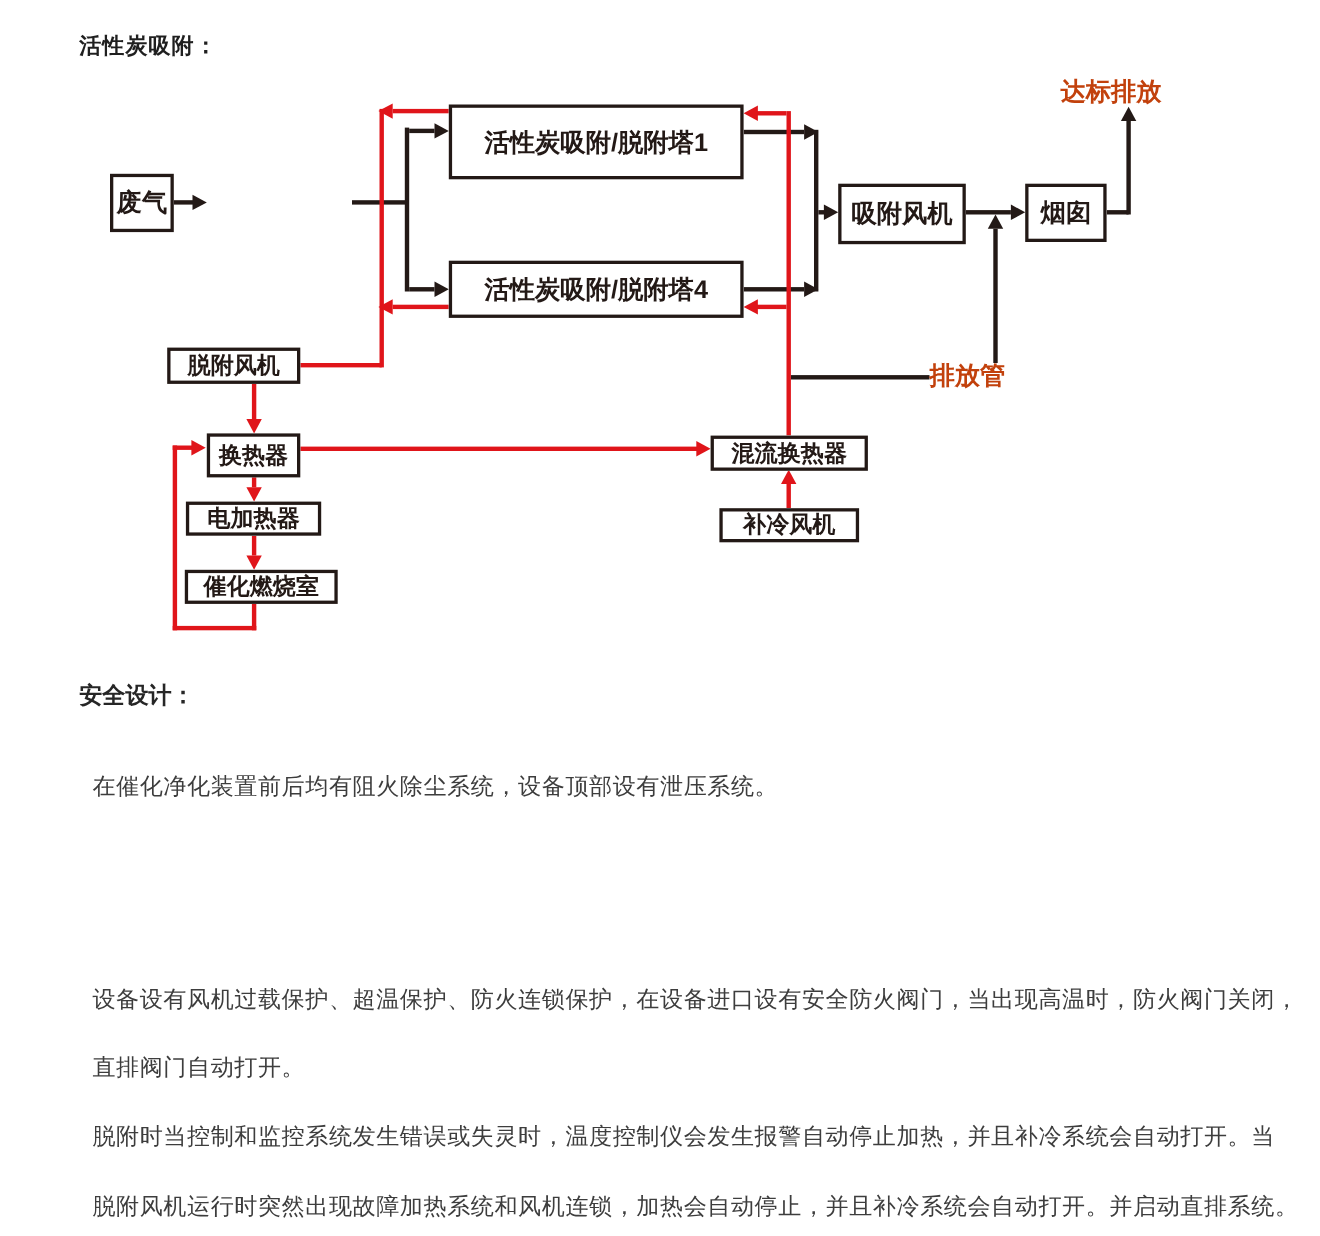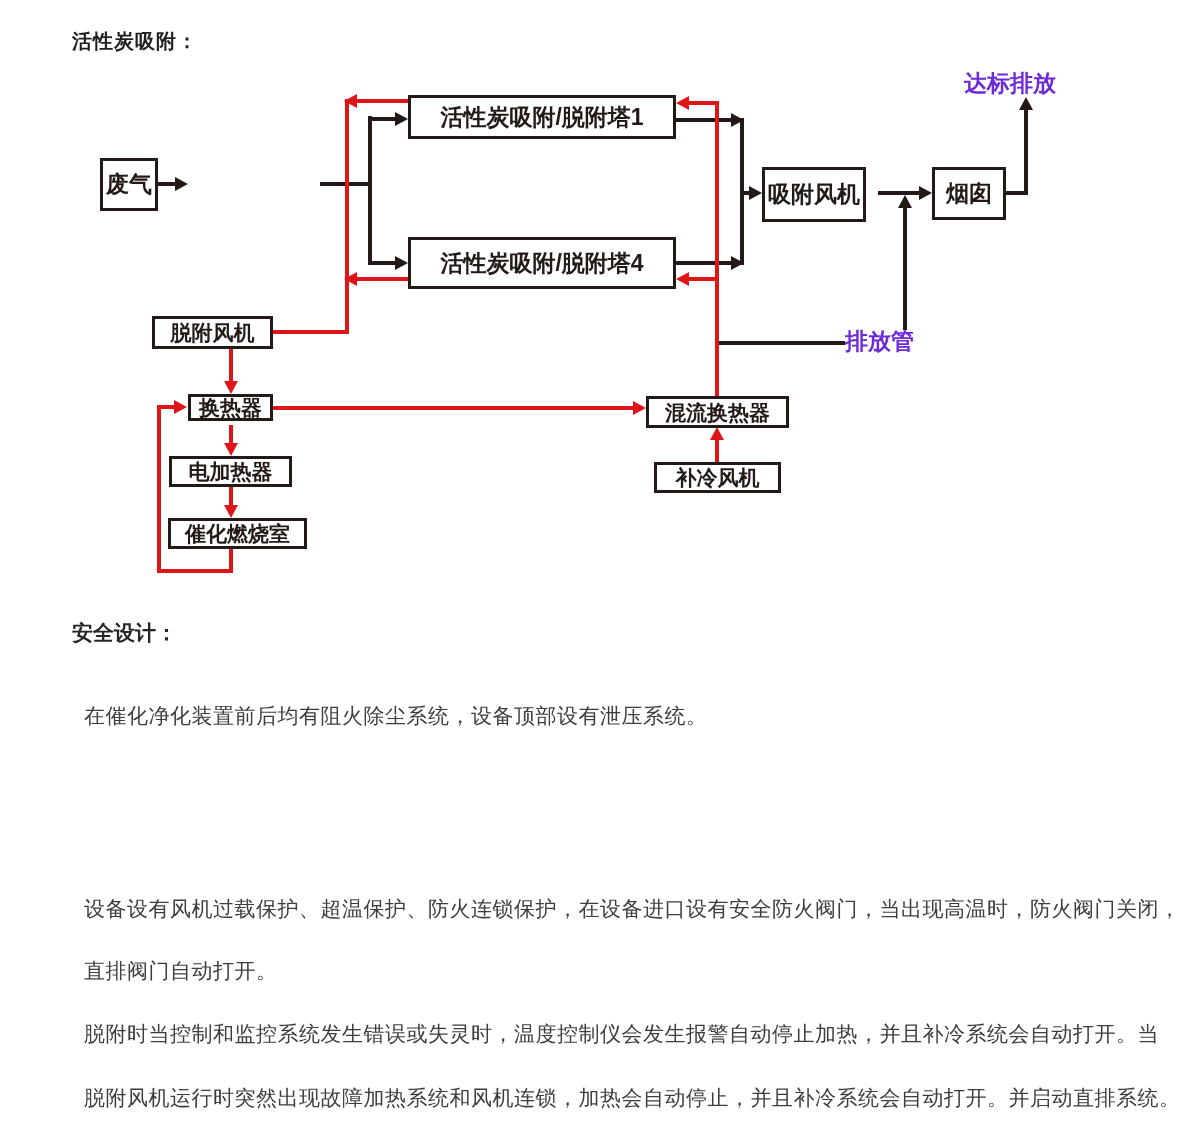--- a/index.html
+++ b/index.html
@@ -14,21 +14,21 @@
   
   .node{
     position:absolute;box-sizing:border-box;border:3px solid #231916;background:#ffffff;
     display:flex;align-items:center;justify-content:center;
     font-weight:bold;color:#231916;white-space:nowrap;line-height:1;
   }
   .fs23{font-size:23px;}
   .fs22{font-size:21px;}
   
   .flabel{
-    position:absolute;font-weight:bold;font-size:23px;color:#6d28d9;white-space:nowrap;line-height:1;
+    position:absolute;font-weight:bold;font-size:23px;color:#c2410c;white-space:nowrap;line-height:1;
   }
   
   .ln{position:absolute;background:currentColor;}
   .cb{color:#231916;}
   .cr{color:#e0151a;}
   
   .ar{position:absolute;width:0;height:0;}
   .ar.r{border-top:7px solid transparent;border-bottom:7px solid transparent;border-left:13px solid currentColor;}
   .ar.l{border-top:7px solid transparent;border-bottom:7px solid transparent;border-right:13px solid currentColor;}
   .ar.u{border-left:7px solid transparent;border-right:7px solid transparent;border-bottom:13px solid currentColor;}
@@ -117,36 +117,36 @@
 
   <div class="ln cr" style="left:688px;top:277px;width:27px;height:4px"></div>
   <div class="ar l cr" style="left:676px;top:272px"></div>
 
   <div class="ln cr" style="left:715px;top:440px;width:4px;height:22px"></div>
   <div class="ar u cr" style="left:710px;top:427px"></div>
 
   <div class="node fs23" style="left:100px;top:158px;width:58px;height:53px">
     <span>废气</span>
   </div>
-  <div class="node fs23" style="left:408px;top:95px;width:268px;height:44px">
+  <div class="node fs23" style="left:408px;top:95px;width:268px;height:68px">
     <span>活性炭吸附/脱附塔1</span>
   </div>
   <div class="node fs23" style="left:408px;top:237px;width:268px;height:52px">
     <span>活性炭吸附/脱附塔4</span>
   </div>
-  <div class="node fs23" style="left:762px;top:167px;width:104px;height:55px">
+  <div class="node fs23" style="left:762px;top:167px;width:116px;height:55px">
     <span>吸附风机</span>
   </div>
   <div class="node fs23" style="left:932px;top:167px;width:74px;height:53px">
     <span>烟囱</span>
   </div>
   <div class="node fs22" style="left:152px;top:316px;width:121px;height:33px">
     <span>脱附风机</span>
   </div>
-  <div class="node fs22" style="left:188px;top:394px;width:85px;height:27px">
+  <div class="node fs22" style="left:188px;top:394px;width:85px;height:40px">
     <span>换热器</span>
   </div>
   <div class="node fs22" style="left:169px;top:456px;width:123px;height:31px">
     <span>电加热器</span>
   </div>
   <div class="node fs22" style="left:168px;top:518px;width:139px;height:31px">
     <span>催化燃烧室</span>
   </div>
   <div class="node fs22" style="left:646px;top:396px;width:143px;height:32px">
     <span>混流换热器</span>

